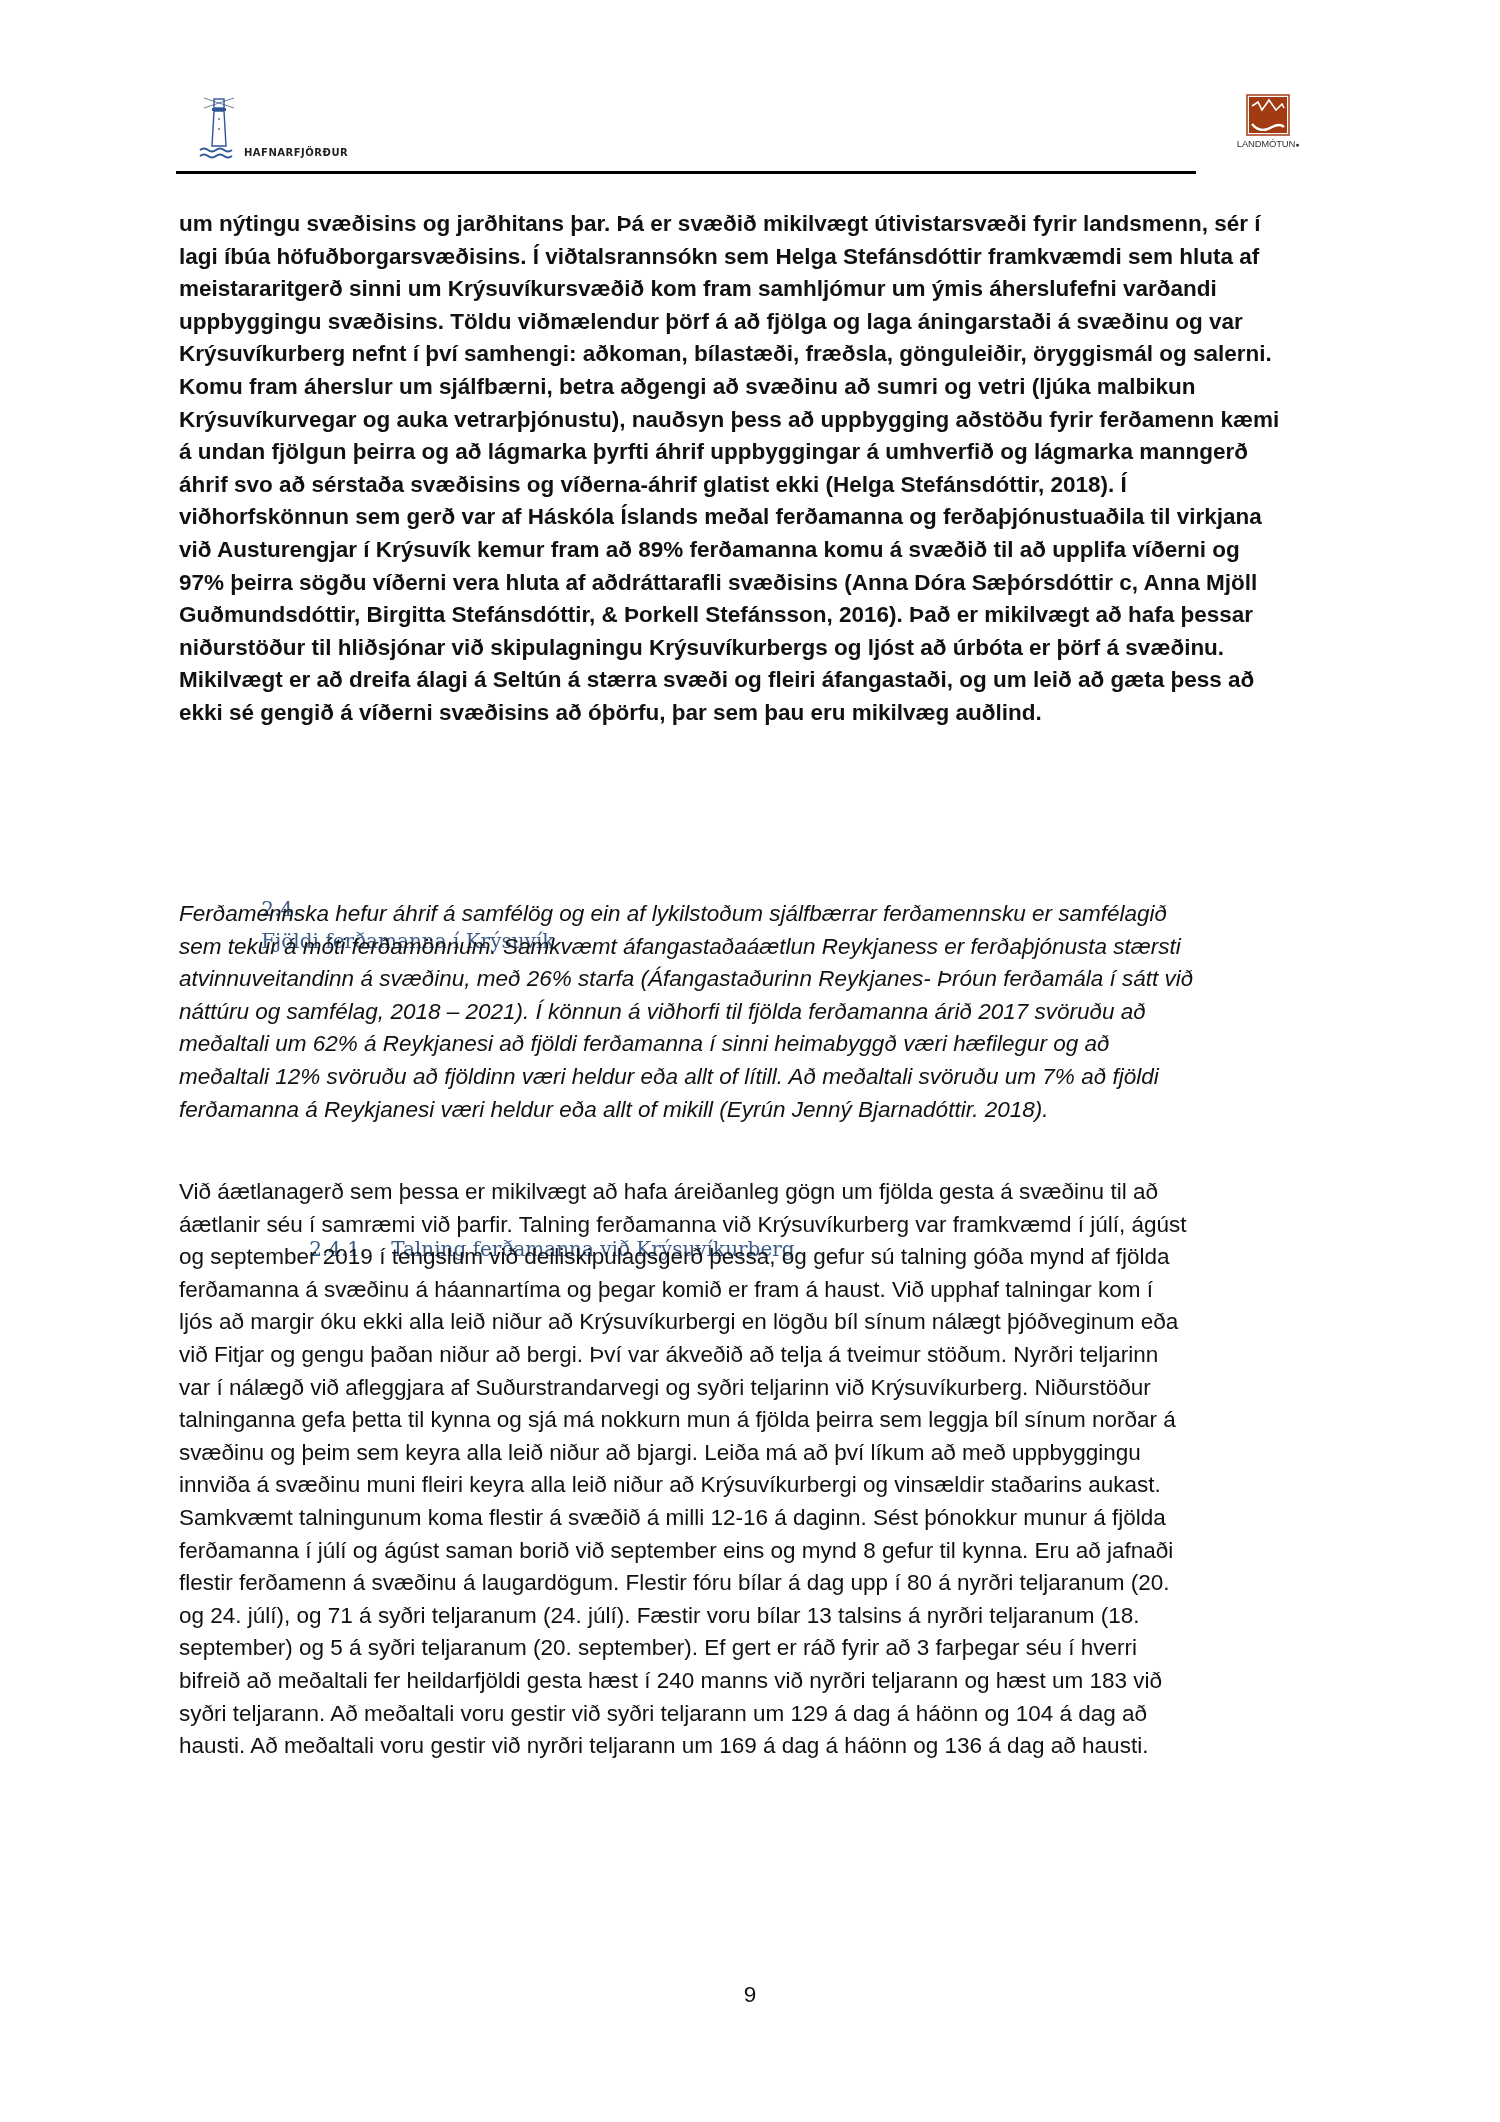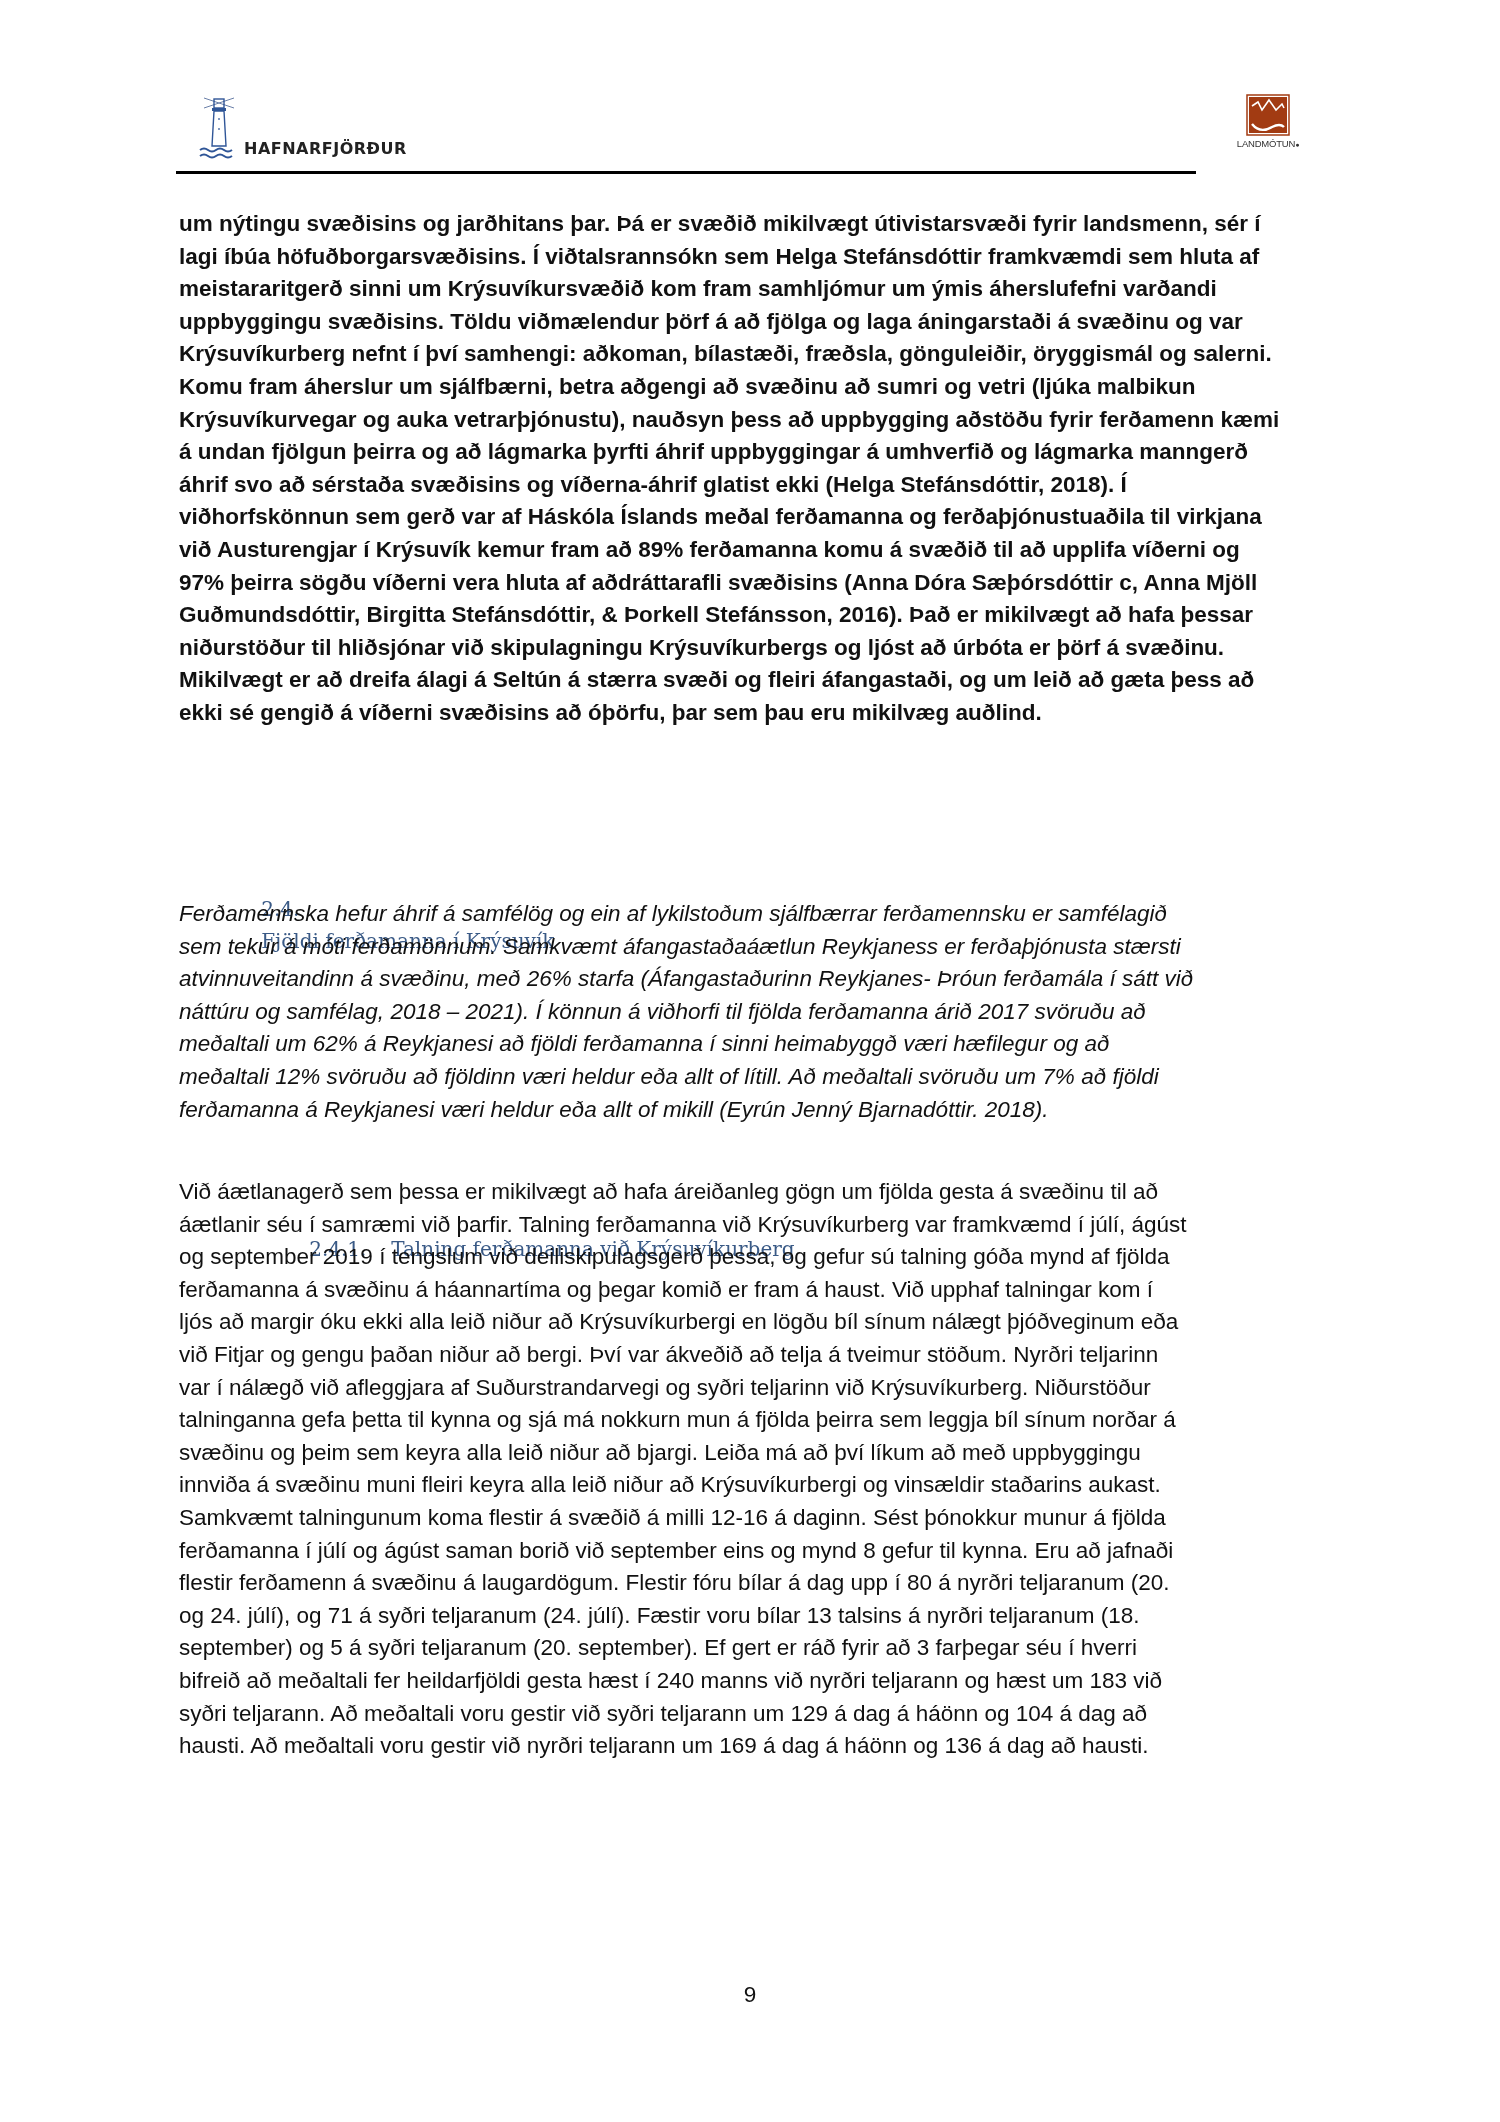--- a/index.html
+++ b/index.html
@@ -3,21 +3,21 @@
   <meta charset="utf-8">
   <style>
     html, body { margin: 0; padding: 0; background: #ffffff; }
     body { width: 1500px; height: 2122px; position: relative; overflow: hidden; }
     .page { position: absolute; left: 0; top: 0; width: 1500px; height: 2122px; background: #fff; }
 
     
     .header { position: absolute; left: 176px; top: 90px; width: 1160px; height: 90px; }
     .logo-left { position: absolute; left: 22px; top: 4px; display: flex; align-items: flex-end; }
     .logo-left svg { display: block; }
-    .logo-left-text { font-family: "DejaVu Sans", sans-serif; font-weight: bold; font-size: 16px; color: #222;
+    .logo-left-text { font-family: "DejaVu Sans", sans-serif; font-weight: bold; font-size: 10px; color: #222;
       letter-spacing: 0.5px; margin-left: 4px; margin-bottom: 4px; }
     .header-rule { position: absolute; left: 0; top: 81px; width: 1020px; height: 3px; background: #000; }
     .logo-right { position: absolute; left: 1052px; top: 4px; width: 80px; text-align: center; }
     .logo-right-mark { display: block; margin: 0 auto; }
     .logo-right-text { font-family: "Liberation Sans", sans-serif; font-size: 9.5px; color: #333; margin-top: 2px; letter-spacing: -0.2px; }
 
     
     .content { position: absolute; left: 179px; top: 208px; width: 1160px;
       font-family: "Liberation Sans", sans-serif; font-size: 22.5px; color: #111; line-height: 32.6px; }
     .line { white-space: pre; height: 32.6px; }

